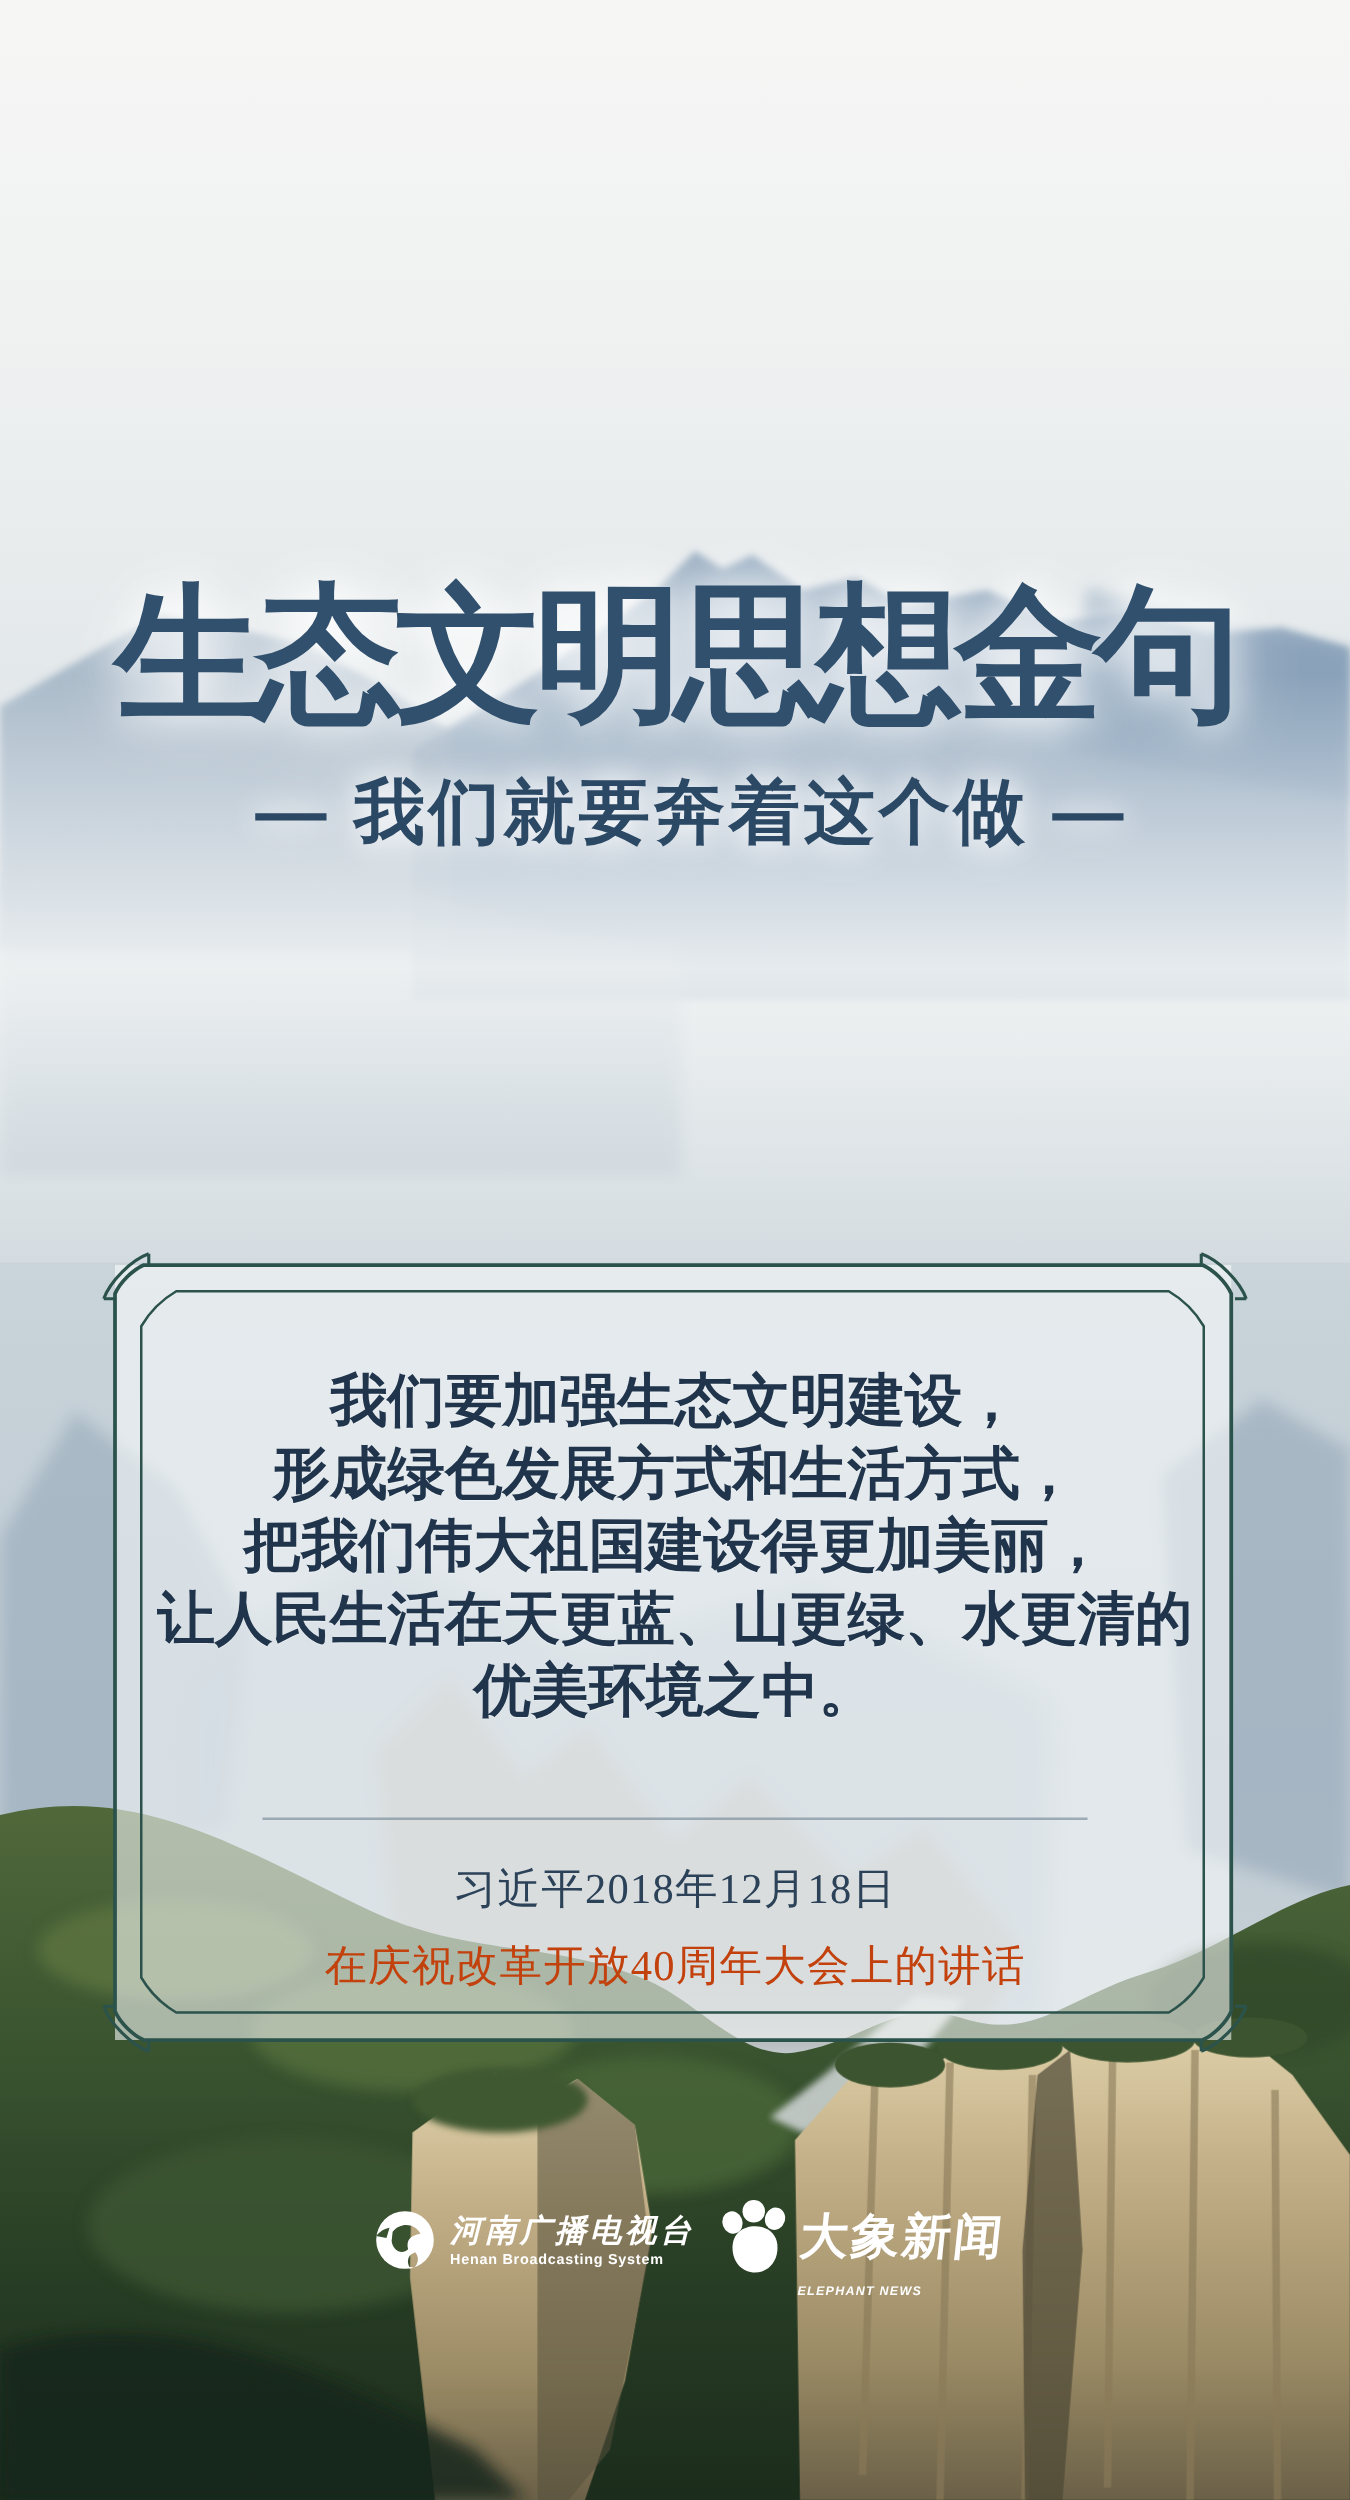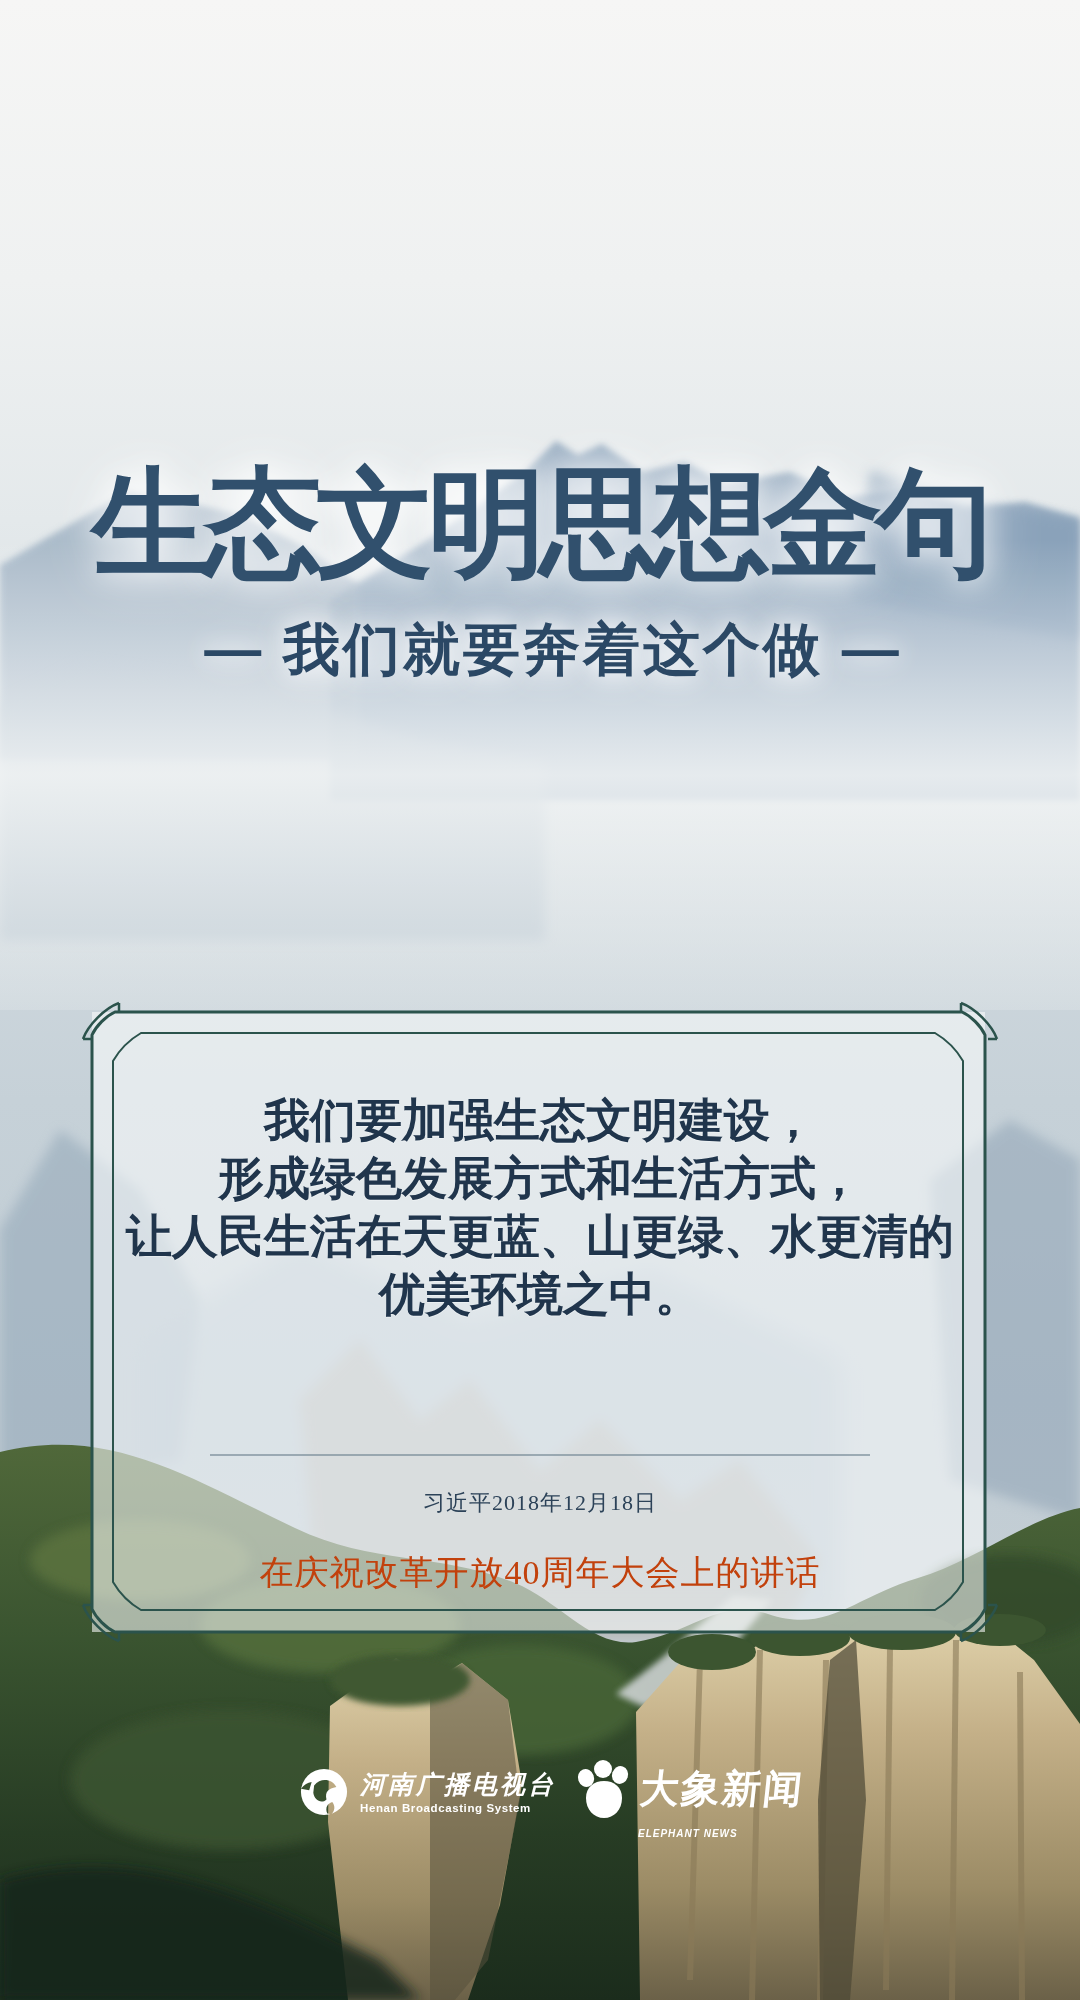--- a/index.html
+++ b/index.html
@@ -32,21 +32,21 @@
   .quote{
     position:absolute;left:100px;top:1092px;width:880px;text-align:center;
     font-size:46px;line-height:58px;font-weight:700;color:#20354c;
     text-shadow:0 1px 0 rgba(255,255,255,.35);
   }
   .quote div{white-space:nowrap;}
   .divider{
     position:absolute;left:210px;top:1454px;width:660px;height:0;
     border-top:2px solid rgba(120,138,150,.65);
   }
-  .attr1{top:1488px;font-size:22px;color:#2c4258;font-weight:500;letter-spacing:1px;}
+  .attr1{top:1488px;font-size:34px;color:#2c4258;font-weight:500;letter-spacing:1px;}
   .attr2{top:1550px;font-size:34px;color:#c2410c;font-weight:500;letter-spacing:1px;}
   .footer{position:absolute;left:0;top:1750px;width:1080px;height:90px;color:#fff;text-align:right;}
   .henan{position:absolute;left:296px;top:8px;width:230px;height:76px;}
   .henan-icon{position:absolute;left:0;top:6px;}
   .henan-cn{
     position:absolute;left:64px;top:10px;font-size:25px;letter-spacing:3px;font-weight:600;
     font-style:italic;white-space:nowrap;
   }
   .henan-en{
     position:absolute;left:64px;top:44px;font-size:11.5px;font-weight:700;letter-spacing:.6px;
@@ -200,20 +200,21 @@
            H 66
            C 54,608 45,599 38,587
            V 66
            C 45,54 54,45 66,38 Z"></path>
     </g>
   </svg>
 
   <div class="quote">
     <div>我们要加强生态文明建设，</div>
     <div>形成绿色发展方式和生活方式，</div>
+    <div>把我们伟大祖国建设得更加美丽，</div>
     <div>让人民生活在天更蓝、山更绿、水更清的</div>
     <div>优美环境之中。</div>
   </div>
 
   <div class="divider"></div>
 
   <div class="txt attr1">习近平2018年12月18日</div>
   <div class="txt attr2">在庆祝改革开放40周年大会上的讲话</div>
 
   <div class="footer">

